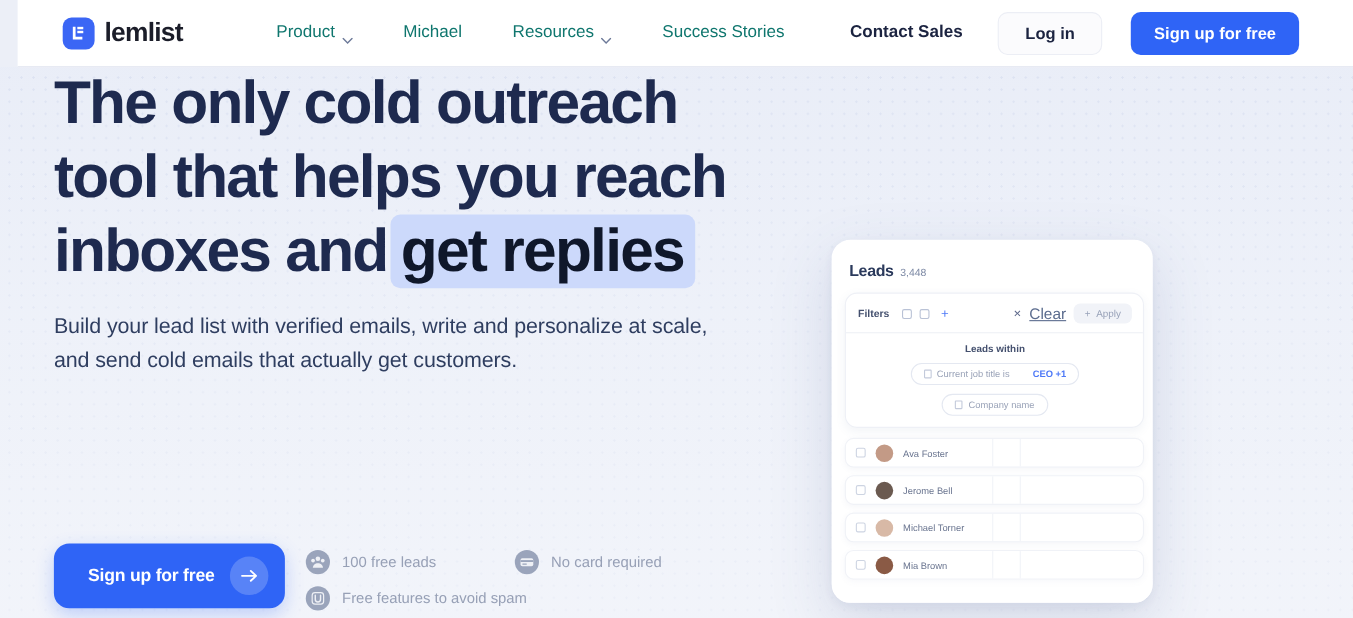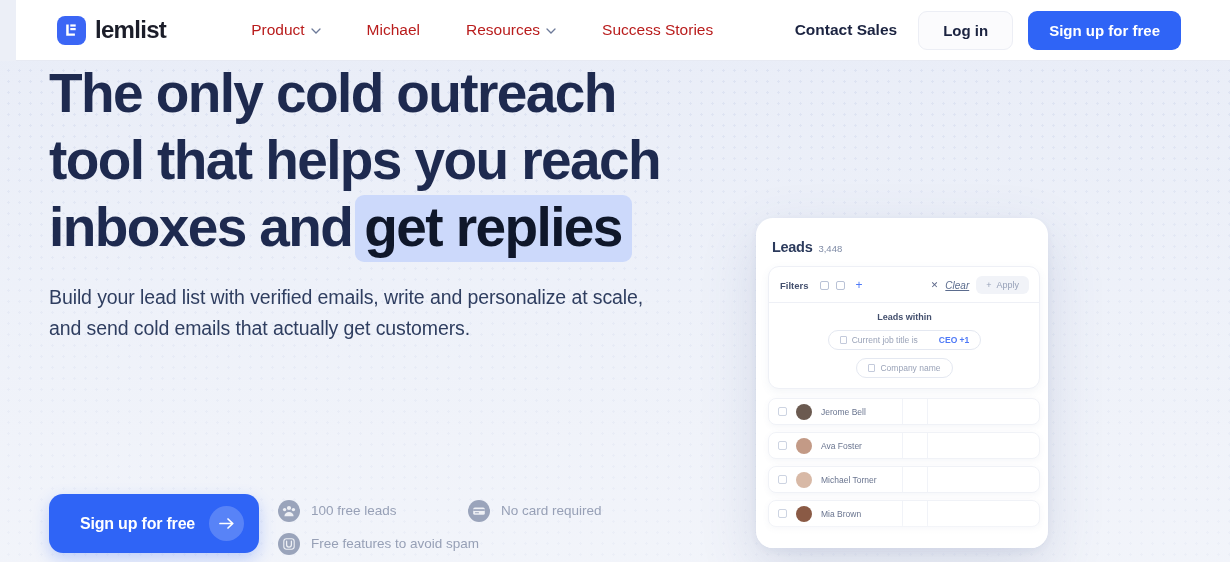--- a/index.html
+++ b/index.html
@@ -28,30 +28,30 @@
     flex: none;
   }
   .logo-mark svg { display: block; }
   .brand-name {
     font-size: 24px; font-weight: 700; color: #1b1d29;
     letter-spacing: -0.7px;
   }
 
   .nav { display: flex; align-items: center; gap: 0px; margin-left: 62px; }
   .nav-item {
-    display: flex; align-items: center; gap: 6px;
-    font-size: 15.5px; color: #b91c1c;
+    display: flex; align-items: flex-end; gap: 6px;
+    font-size: 15.5px; color: #0f766e;
     padding: 0 23px; cursor: pointer; white-space: nowrap;
   }
   .chev { display: inline-block; width: 10px; height: 6px; position: relative; top: 1px; }
   .chev svg { display: block; }
 
   .header-right {
     margin-left: auto; margin-right: 65px;
-    display: flex; align-items: center; gap: 15px;
+    display: flex; align-items: center; gap: 26px;
   }
   .contact-sales {
     font-size: 15.5px; color: #1b2340; font-weight: 600;
     cursor: pointer; margin-right: 6px; white-space: nowrap;
   }
   .btn-login {
     font-size: 15px; color: #1b2340; font-weight: 600;
     background: #fbfbfd; border: 1px solid #eceef5;
     border-radius: 9px; padding: 10px 24px; cursor: pointer;
     white-space: nowrap;
@@ -168,21 +168,21 @@
   .mk-filters-label { font-size: 9.5px; font-weight: 700; color: #44506e; }
   .mk-mini-icons { display: flex; align-items: center; gap: 7px; margin-left: 11px; }
   .mini-ico {
     width: 9px; height: 9px; border: 1px solid #b9c2d6; border-radius: 2px;
     display: block;
   }
   .mk-plus { color: #4e79f7; font-size: 12px; font-weight: 400; line-height: 1; margin-left: 4px; }
   .mk-right-group { margin-left: auto; display: flex; align-items: center; gap: 7px; }
   .mk-x { color: #5d688a; font-size: 9px; }
   .mk-clear { font-size: 9px; color: #5b6casdf; }
-  .mk-clear { font-size: 10px; color: #5b6c8e; text-decoration: underline; font-style: italic; }
+  .mk-clear { font-size: 14px; color: #5b6c8e; text-decoration: underline; }
   .mk-apply {
     background: #f1f3f8; border-radius: 6px;
     padding: 4px 10px; font-size: 9px; color: #97a1b8;
     display: flex; align-items: center; gap: 5px;
   }
   .mk-divider { height: 1px; background: #eef0f6; margin: 8px -10px 0 -11px; }
 
   .mk-within { display: flex; align-items: center; margin-top: 9px; gap: 8px; flex-direction: column; }
   .mk-within-label { font-size: 9px; color: #44506e; font-weight: 600; white-space: nowrap; }
   .mk-chip {
@@ -380,29 +380,29 @@
         <span class="mk-chip">
           <span class="chip-ico"></span>
           <span>Company name</span>
         </span>
       </div>
     </div>
 
     <div class="mk-rows">
       <div class="mk-row">
         <span class="mk-check"></span>
+        <span class="mk-ava" style="background:#c39a86"></span>
+        <span class="mk-name">Ava Foster</span>
+        <span class="mk-cellline a"></span>
+        <span class="mk-cellline b"></span>
+      </div>
+      <div class="mk-row">
+        <span class="mk-check"></span>
         <span class="mk-ava" style="background:#6b5a50"></span>
         <span class="mk-name">Jerome Bell</span>
-        <span class="mk-cellline a"></span>
-        <span class="mk-cellline b"></span>
-      </div>
-      <div class="mk-row">
-        <span class="mk-check"></span>
-        <span class="mk-ava" style="background:#c39a86"></span>
-        <span class="mk-name">Ava Foster</span>
         <span class="mk-cellline a"></span>
         <span class="mk-cellline b"></span>
       </div>
       <div class="mk-row">
         <span class="mk-check"></span>
         <span class="mk-ava" style="background:#d8b9a6"></span>
         <span class="mk-name">Michael Torner</span>
         <span class="mk-cellline a"></span>
         <span class="mk-cellline b"></span>
       </div>

